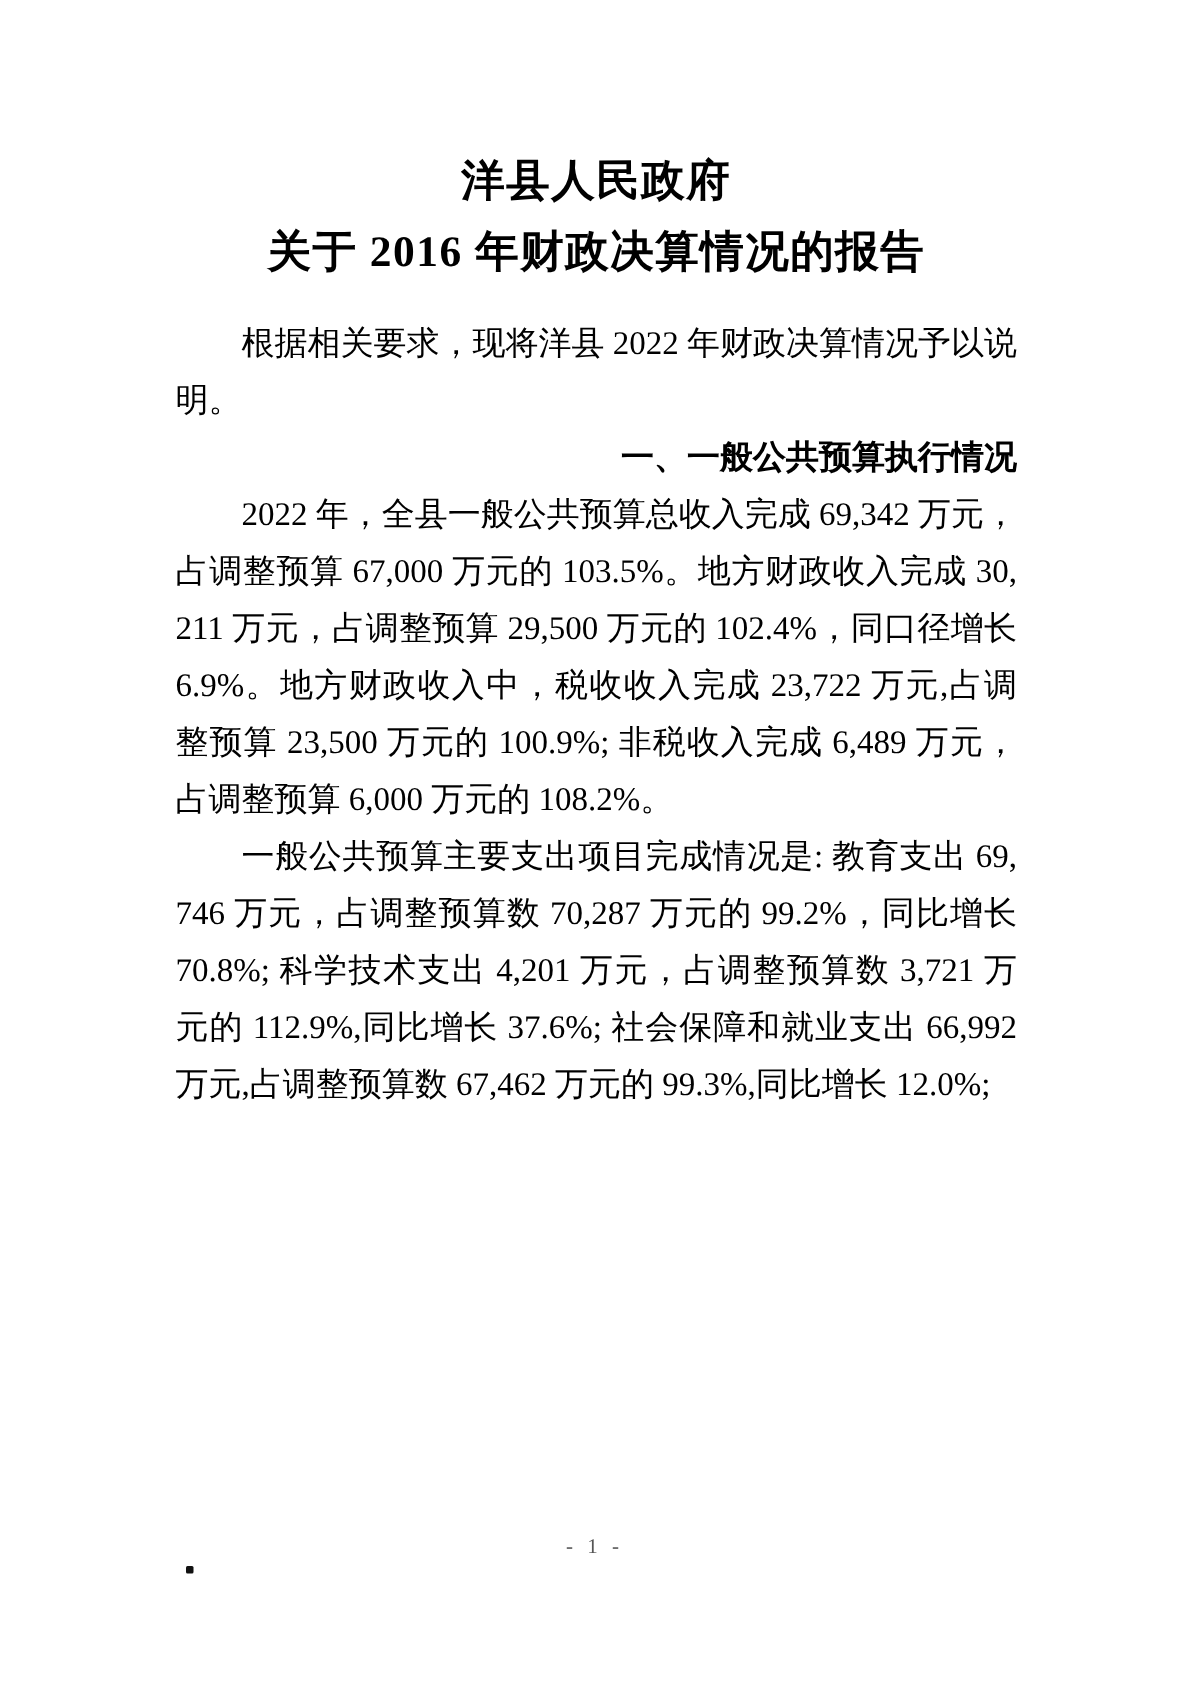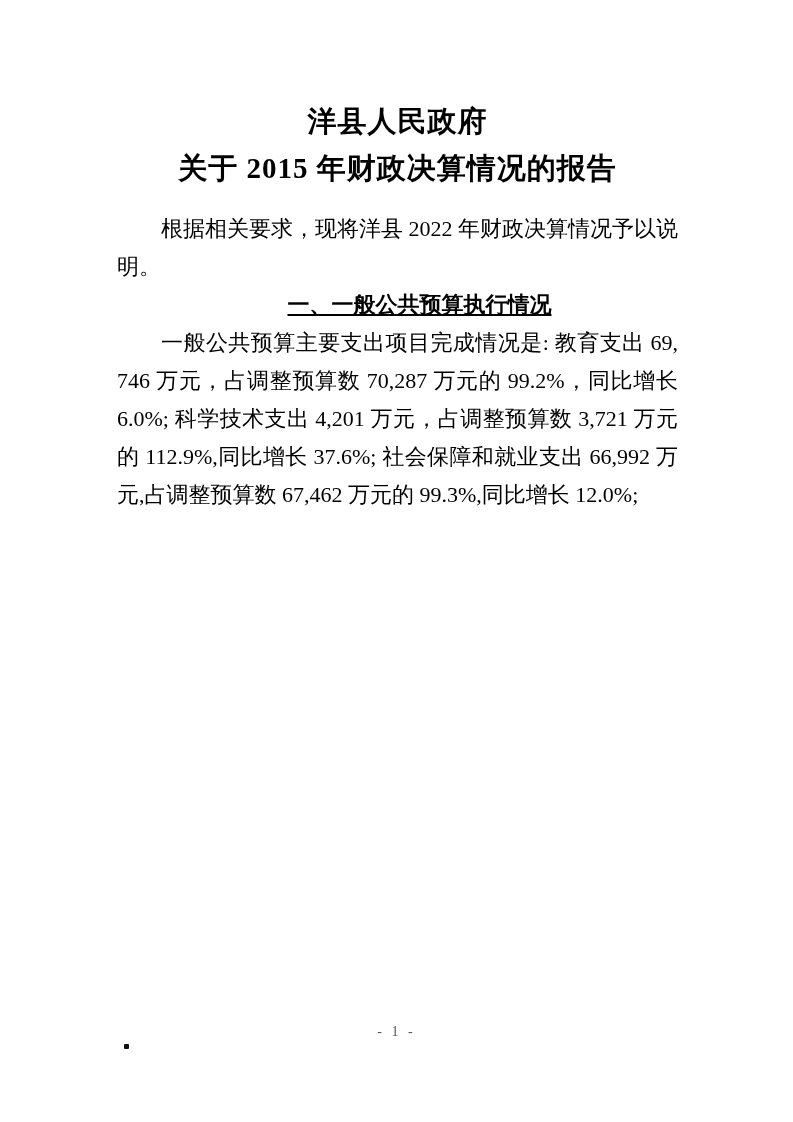--- a/index.html
+++ b/index.html
@@ -39,22 +39,21 @@
   .para {
     margin: 0;
     text-indent: 2em;
     text-align: justify;
     text-justify: inter-character;
     word-break: break-all;
   }
   .heading {
     font-family: "Liberation Sans", "DejaVu Sans", sans-serif;
     font-weight: bold;
-    text-align: center;
-    text-decoration: underline;
+    text-align: right;
   }
   .footer {
     position: absolute;
     left: 0;
     top: 1024px;
     width: 793px;
     text-align: center;
     font-size: 14px;
     color: #555555;
     font-family: "Liberation Serif", "DejaVu Serif", serif;
@@ -72,31 +71,32 @@
 </style>
 </head>
 <body>
 
 <div class="page">
 
   <div class="content">
 
     <div class="doc-title">
       <div class="title-line">洋县人民政府</div>
-      <div class="title-line">关于 2015 年财政决算情况的报告</div>
+      <div class="title-line">关于 2016 年财政决算情况的报告</div>
     </div>
 
     <div class="body-text">
       <p class="para">根据相关要求，现将洋县 2022 年财政决算情况予以说明。</p>
 
       <p class="para heading">一、一般公共预算执行情况</p>
 
+      <p class="para">2022 年，全县一般公共预算总收入完成 69,342 万元，占调整预算 67,000 万元的 103.5%。地方财政收入完成 30,211 万元，占调整预算 29,500 万元的 102.4%，同口径增长 6.9%。地方财政收入中，税收收入完成 23,722 万元,占调整预算 23,500 万元的 100.9%; 非税收入完成 6,489 万元，占调整预算 6,000 万元的 108.2%。</p>
 
 
-      <p class="para">一般公共预算主要支出项目完成情况是: 教育支出 69,746 万元，占调整预算数 70,287 万元的 99.2%，同比增长 6.0%; 科学技术支出 4,201 万元，占调整预算数 3,721 万元的 112.9%,同比增长 37.6%; 社会保障和就业支出 66,992 万元,占调整预算数 67,462 万元的 99.3%,同比增长 12.0%;</p>
+      <p class="para">一般公共预算主要支出项目完成情况是: 教育支出 69,746 万元，占调整预算数 70,287 万元的 99.2%，同比增长 70.8%; 科学技术支出 4,201 万元，占调整预算数 3,721 万元的 112.9%,同比增长 37.6%; 社会保障和就业支出 66,992 万元,占调整预算数 67,462 万元的 99.3%,同比增长 12.0%;</p>
     </div>
 
   </div>
 
   <div class="stray-dot"></div>
 
   <div class="footer">
     <span>- 1 -</span>
   </div>
 

